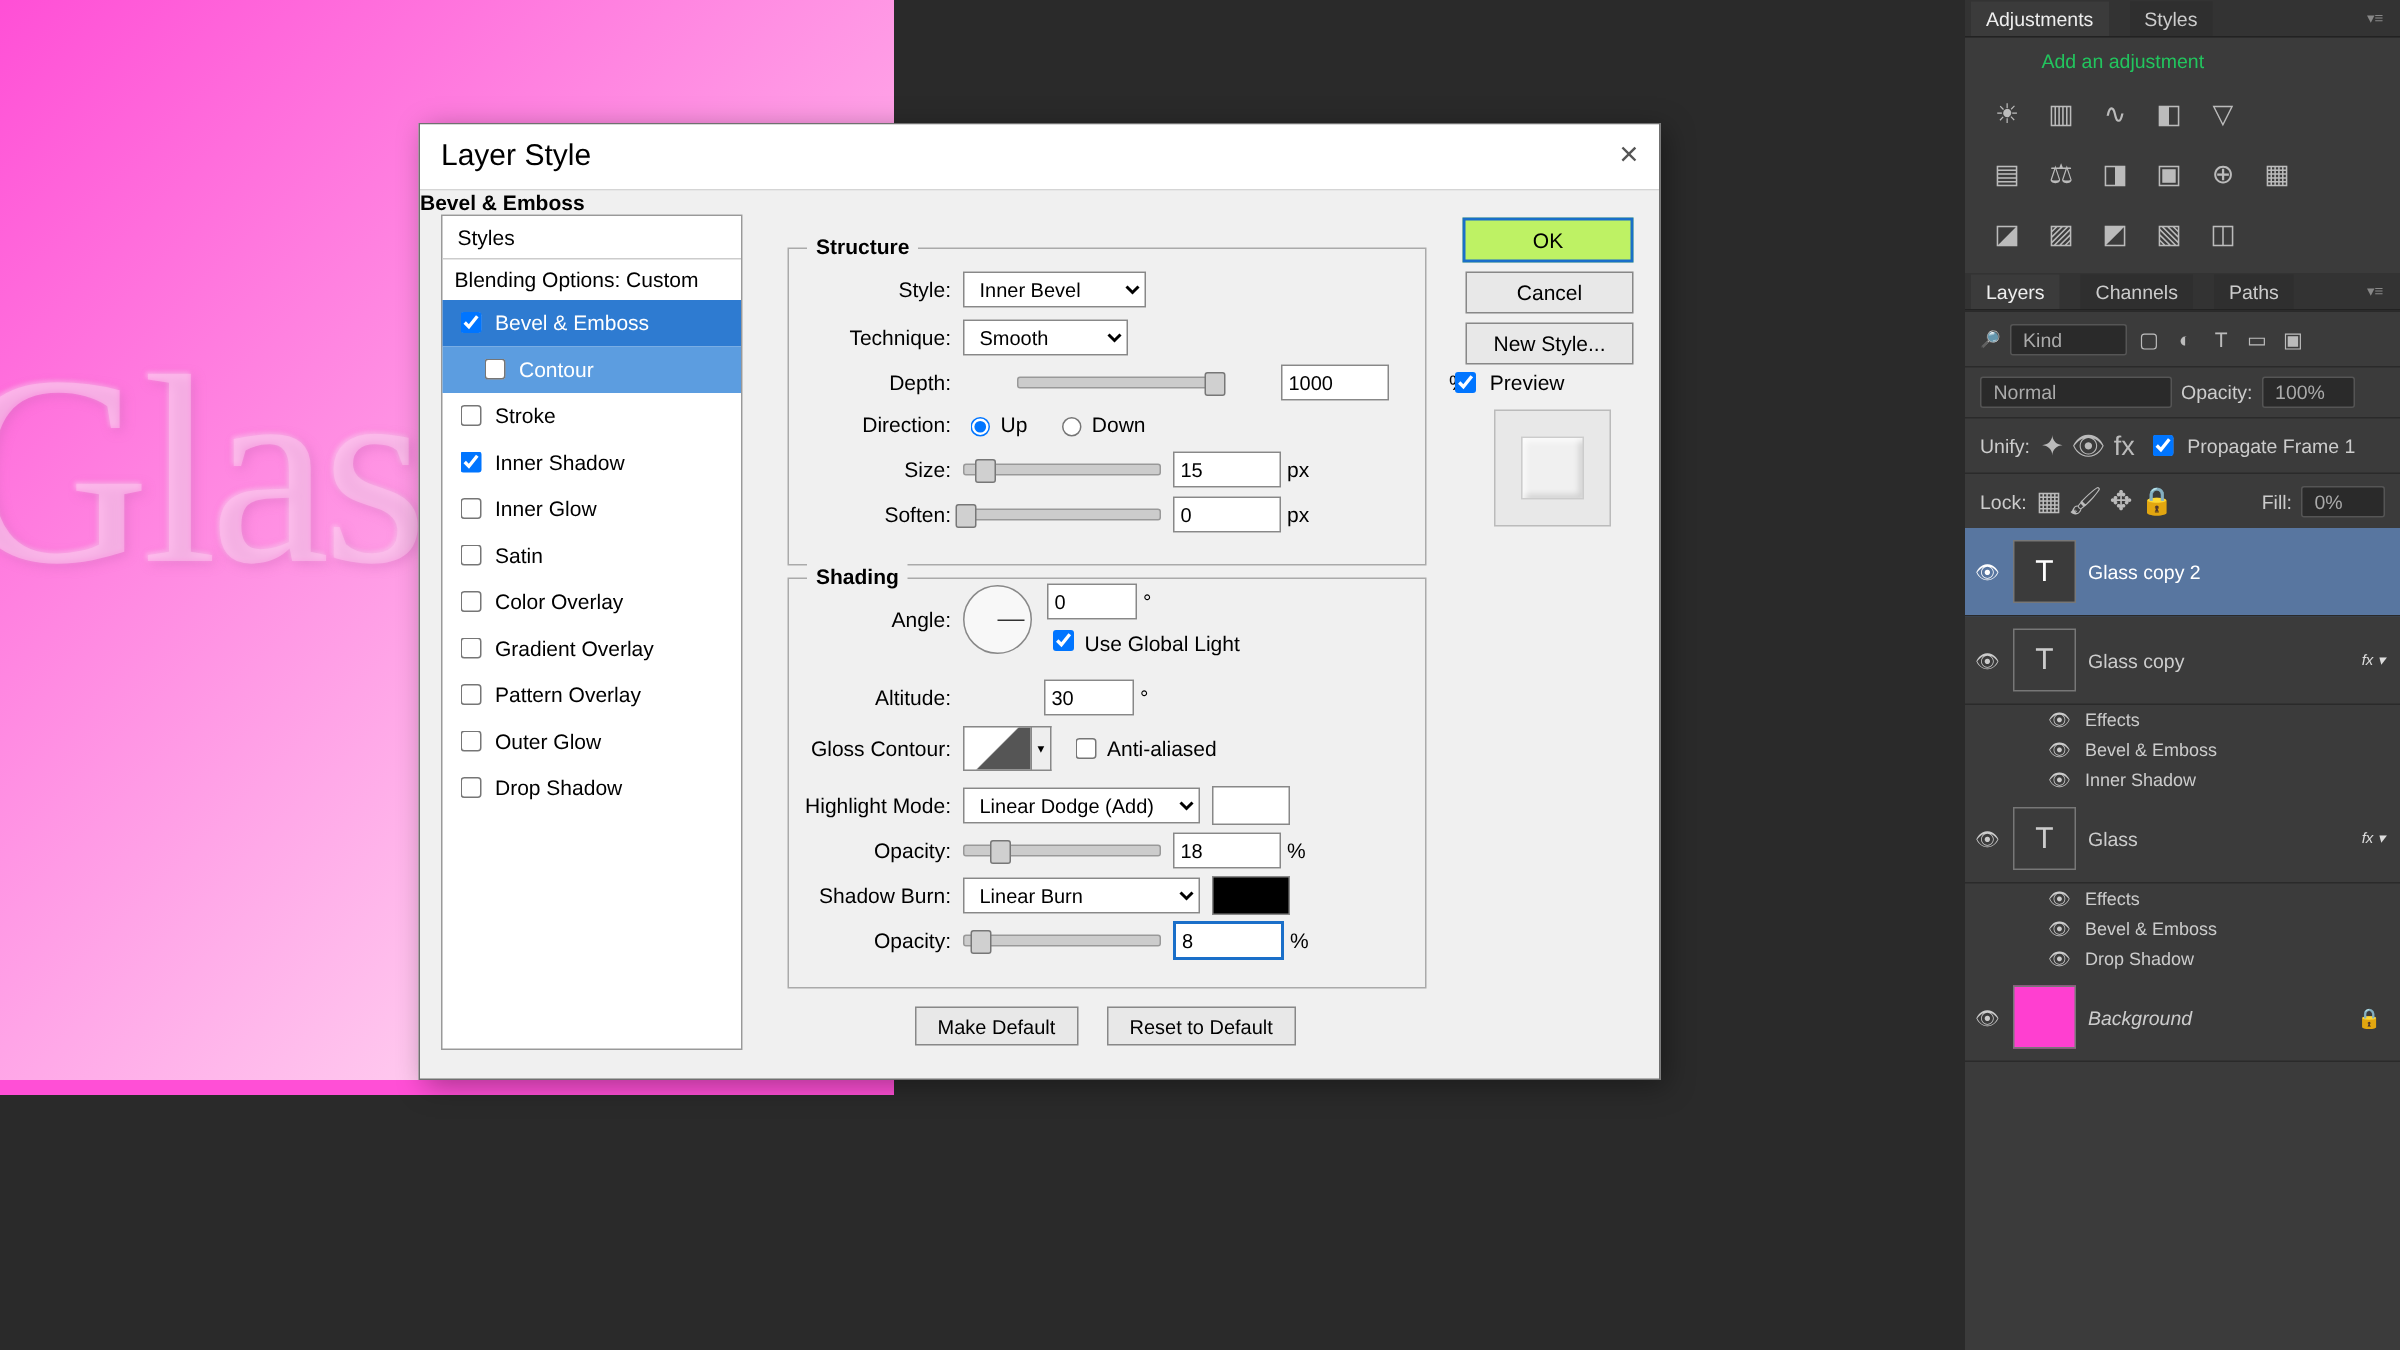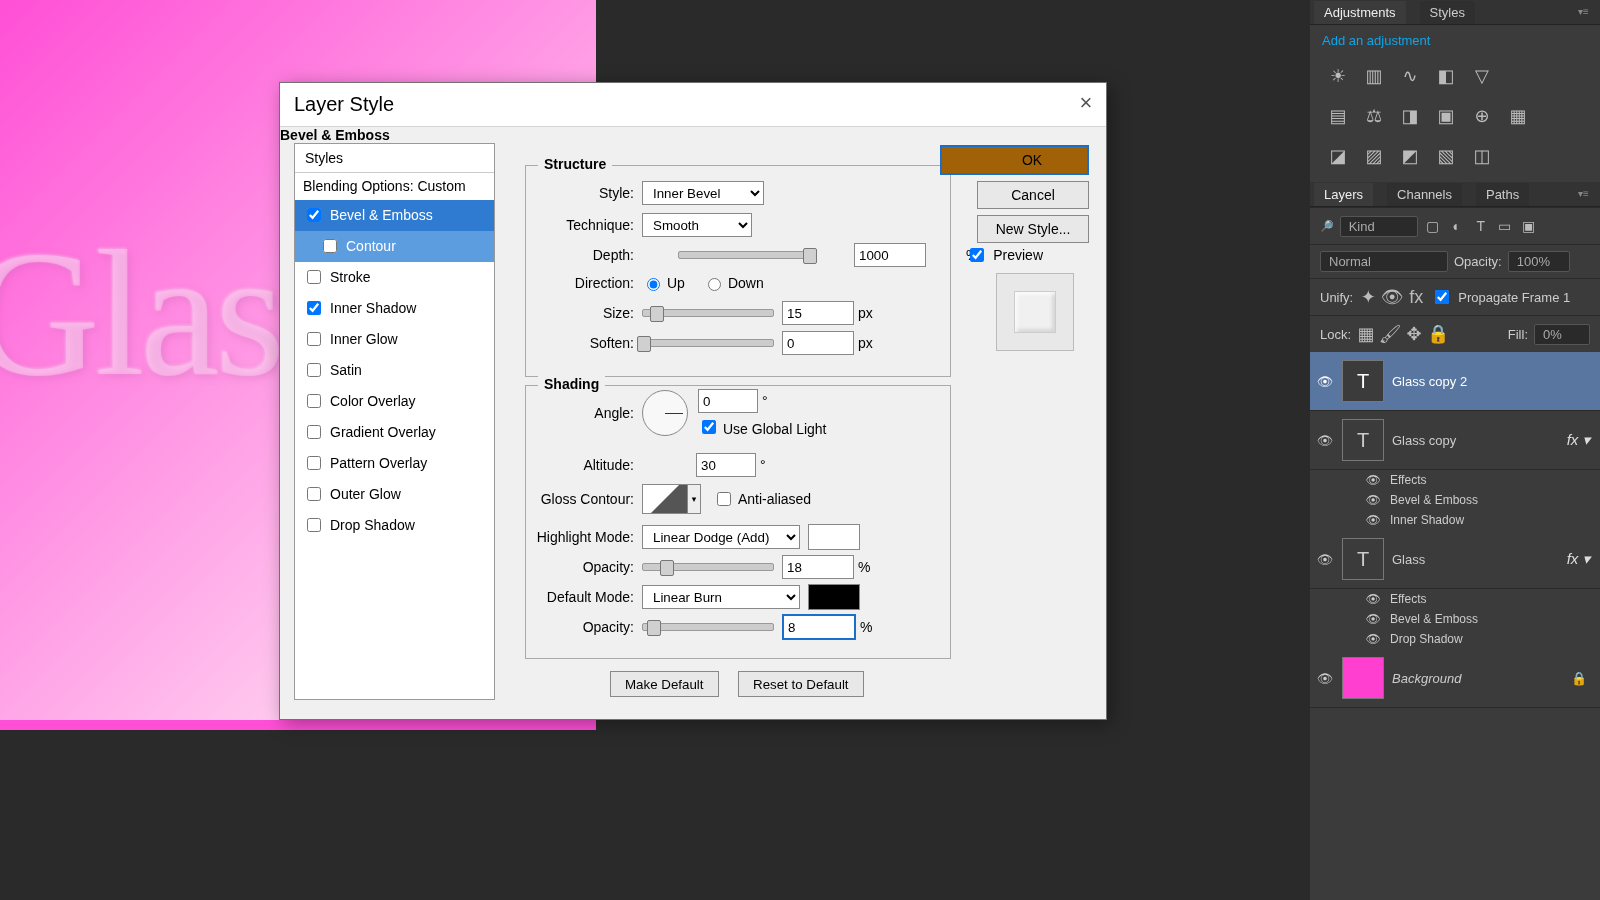--- a/index.html
+++ b/index.html
@@ -31,42 +31,42 @@
   .unit{margin-left:4px;}
   .slider{width:130px;height:6px;background:#ccc;border:1px solid #999;position:relative;margin-right:8px;border-radius:2px;}
   .knob{position:absolute;top:-4px;width:12px;height:14px;background:#d0d0d0;border:1px solid #777;border-radius:2px;transform:translateX(-6px);}
   .angle-dial{width:44px;height:44px;border:1px solid #888;border-radius:50%;position:relative;background:#f8f8f8;}
   .angle-dial::after{content:"";position:absolute;left:50%;top:50%;width:18px;height:1px;background:#333;transform-origin:left center;}
   .contour-sw{width:44px;height:28px;border:1px solid #888;background:linear-gradient(135deg,#fff 49%,#555 51%);display:inline-block;}
   .contour-arrow{width:12px;height:28px;border:1px solid #888;border-left:none;background:#eee;display:inline-block;vertical-align:top;font-size:9px;text-align:center;line-height:28px;}
   .color-sw{width:50px;height:24px;border:1px solid #888;display:inline-block;}
   .btn{height:26px;border:1px solid #888;background:#e8e8e8;padding:0 14px;cursor:pointer;}
   .ok-btn,.cancel-btn,.newstyle-btn{position:absolute;right:17px;width:110px;height:26px;border:1px solid #888;background:#e8e8e8;text-align:center;line-height:26px;cursor:pointer;}
-  .ok-btn{top:62px;border:2px solid #1a6fc9;background:#a16207;padding-left:35px;}
+  .ok-btn{top:62px;border:2px solid #1a6fc9;background:#bef264;}
   .cancel-btn{top:98px;}
   .newstyle-btn{top:132px;}
   .preview-chk{position:absolute;right:63px;top:162px;display:flex;align-items:center;gap:6px;}
   .preview-img{position:absolute;right:32px;top:190px;width:76px;height:76px;border:1px solid #bbb;background:#e8e8e8;display:flex;align-items:center;justify-content:center;}
   .preview-img::after{content:"";width:40px;height:40px;background:#f0f0f0;border:1px solid #ccc;box-shadow:inset 2px 2px 4px rgba(255,255,255,.9),inset -2px -2px 4px rgba(0,0,0,.15);}
   
   .panels{position:absolute;right:0;top:0;width:290px;height:900px;background:#3b3b3b;color:#ccc;font-size:13px;}
   .panel-tabs{display:flex;border-bottom:1px solid #222;background:#333;height:24px;align-items:center;padding-left:4px;gap:14px;}
   .tab{padding:4px 10px;background:#2f2f2f;cursor:pointer;}
   .tab.active{background:#3b3b3b;color:#eee;}
   .adj-row{display:flex;gap:12px;padding:8px 16px;}
   .adj-icon{width:24px;height:24px;display:flex;align-items:center;justify-content:center;color:#bbb;font-size:18px;cursor:pointer;}
   .prop-row{display:flex;align-items:center;padding:6px 10px;gap:6px;border-top:1px solid #2a2a2a;}
   .sel-pill{background:#2a2a2a;border:1px solid #555;padding:2px 8px;border-radius:2px;min-width:60px;color:#aaa;}
   .layer-row{display:flex;align-items:center;padding:8px 6px;gap:8px;border-bottom:1px solid #2a2a2a;}
   .layer-row.sel{background:#5876a0;color:#fff;}
   .eye{width:18px;text-align:center;cursor:pointer;}
   .thumb{width:40px;height:40px;background:#555;border:1px solid #777;display:flex;align-items:center;justify-content:center;font-size:20px;}
   .thumb.t{background:#3b3b3b;}
   .thumb.bg{background:#ff3fd0;}
-  .fx-badge{margin-left:auto;font-style:italic;font-size:15px;color:#ddd;margin-right:4px;}
+  .fx-badge{margin-left:auto;font-style:italic;font-size:10px;color:#ddd;margin-right:4px;}
   .effect-row{padding:3px 0 3px 54px;display:flex;align-items:center;gap:8px;font-size:12px;}
   .panel-flyout{position:absolute;right:4px;width:18px;height:12px;font-size:10px;color:#888;cursor:pointer;}
 </style>
 </head>
 <body>
 
 <div class="canvas-area">
   <div class="glass-text">Glass</div>
 </div>
 <div class="bottom-strip"></div>
@@ -204,21 +204,21 @@
       </div>
     <div class="row" style="left:18px;top:168px;">
         <span class="lbl">Opacity:</span>
         <div class="slider">
           <div class="knob" style="left:18%"></div>
         </div>
         <input class="num-in" value="18" style="">
         <span class="unit">%</span>
       </div>
     <div class="row" style="left:0px;top:198px;">
-        <span class="lbl" style="width:108px">Default Mode:</span>
+        <span class="lbl" style="width:108px">Shadow Burn:</span>
         <select style="width:158px"><option>Linear Burn</option></select>
         <span style="width:8px"></span>
         <span class="color-sw" style="background:#000000"></span>
       </div>
     <div class="row" style="left:18px;top:228px;">
         <span class="lbl">Opacity:</span>
         <div class="slider">
           <div class="knob" style="left:8%"></div>
         </div>
         <input class="num-in" style="border: 2px solid rgb(26, 111, 201);" value="8">
@@ -238,21 +238,21 @@
     </div>
   <div class="preview-img"></div>
 </div>
 
 <div class="panels">
   <div class="panel-tabs">
     <div class="tab active">Adjustments</div>
     <div class="tab">Styles</div>
     <div class="panel-flyout" style="top:6px">▾≡</div>
   </div>
-  <div style="padding:8px 12px;color:#0ea5e9;">Add an adjustment</div>
+  <div style="padding:8px 12px;color:#22c55e;margin-left:39px;">Add an adjustment</div>
   <div class="adj-row">
     <span class="adj-icon">☀</span>
     <span class="adj-icon">▥</span>
     <span class="adj-icon">∿</span>
     <span class="adj-icon">◧</span>
     <span class="adj-icon">▽</span>
   </div>
   <div class="adj-row">
     <span class="adj-icon">▤</span>
     <span class="adj-icon">⚖</span>

